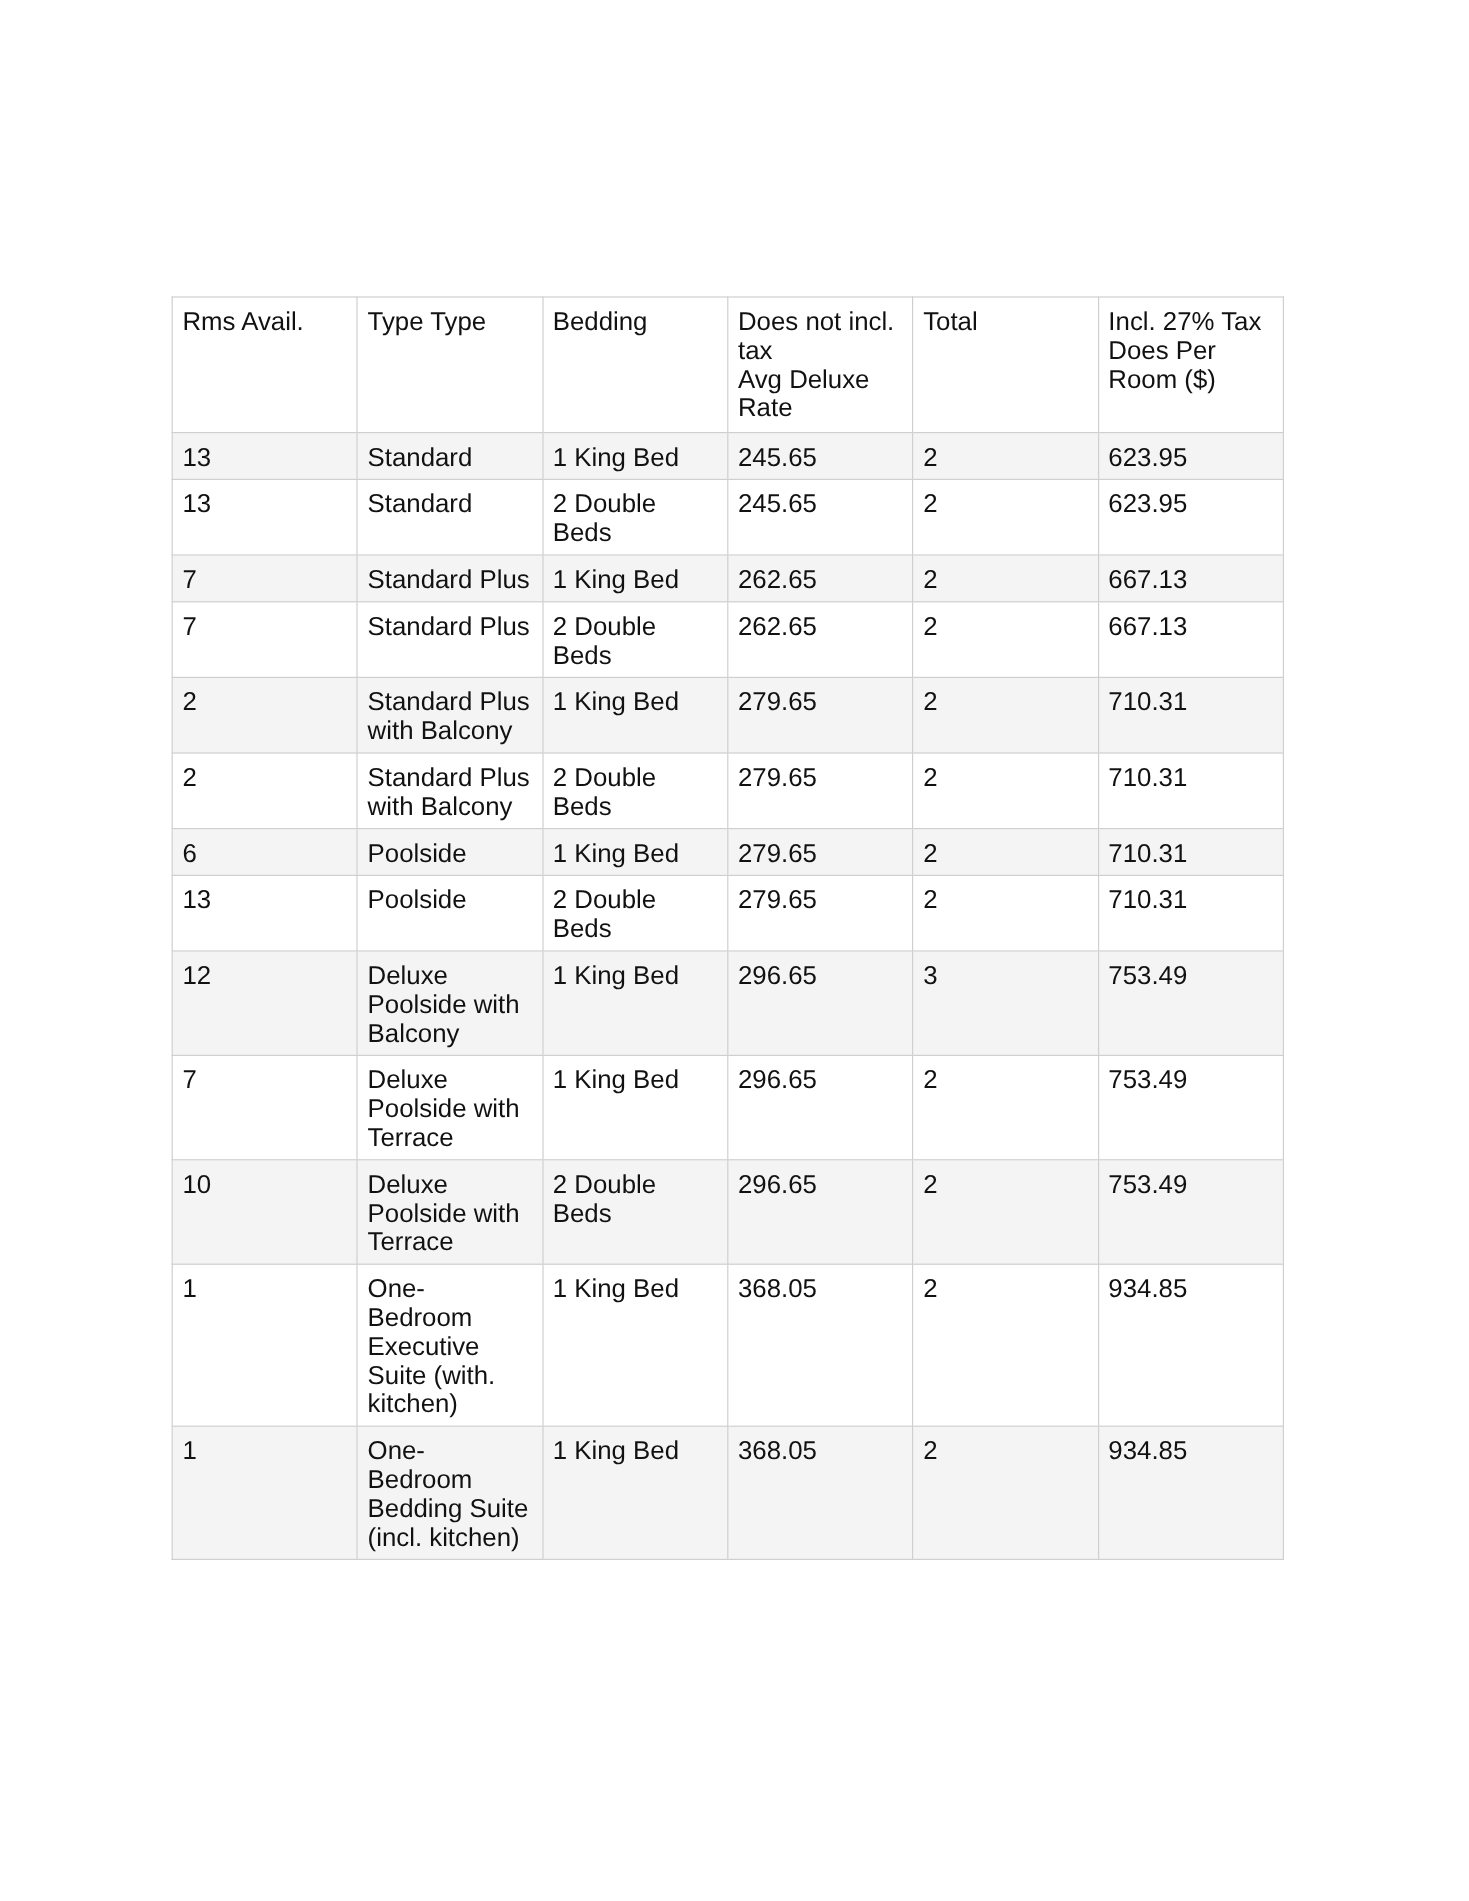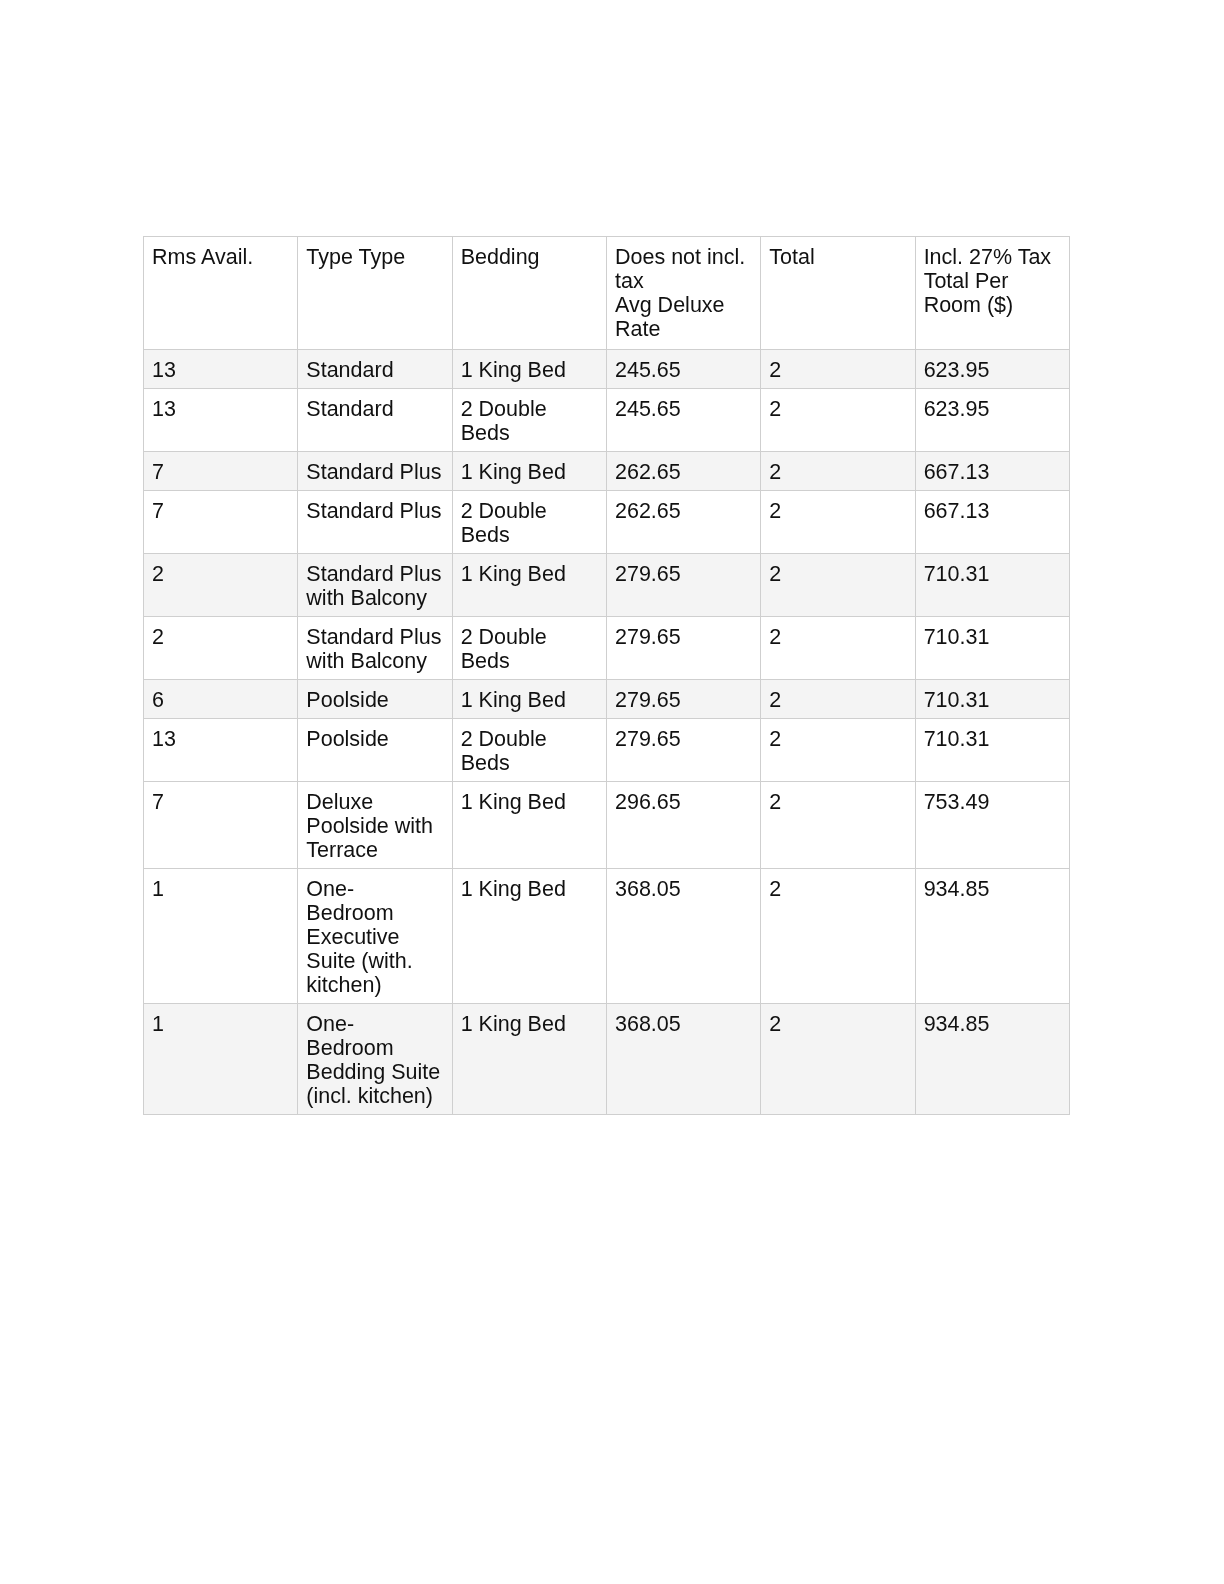--- a/index.html
+++ b/index.html
@@ -1,18 +1,18 @@
 <!DOCTYPE html>
 <html><head>
 <meta charset="utf-8">
 <style>
   html, body { margin: 0; padding: 0; background: #ffffff; }
   body { width: 1224px; height: 1584px; position: relative; font-family: "Liberation Sans", sans-serif; color: #111; }
   table.rates {
-    position: absolute; left: 143px; top: 236px;
+    position: absolute; left: 143px; top: 247px;
     width: 926px;
     border-collapse: collapse;
     table-layout: fixed;
     font-size: 21.5px;
     line-height: 24px;
   }
   table.rates col { width: 154.33px; }
   table.rates th, table.rates td {
     border: 1.5px solid #cfcfcf;
     text-align: left;
@@ -37,21 +37,21 @@
       <col>
       <col>
     </colgroup>
   <thead>
     <tr>
       <th><span>Rms Avail.</span></th>
       <th><span>Type Type</span></th>
       <th><span>Bedding</span></th>
       <th><span>Does not incl.</span><br><span>tax</span><br><span>Avg Deluxe</span><br><span>Rate</span></th>
       <th><span>Total</span></th>
-      <th><span>Incl. 27% Tax</span><br><span>Total Per</span><br><span>Room ($)</span></th>
+      <th><span>Incl. 27% Tax</span><br><span>Does Per</span><br><span>Room ($)</span></th>
     </tr>
   </thead>
   <tbody id="rows">
       <tr class="gray">
         <td>13</td>
         <td>Standard</td>
         <td>1 King Bed</td>
         <td>245.65</td>
         <td>2</td>
         <td>623.95</td>
@@ -105,24 +105,40 @@
         <td>710.31</td>
       </tr>
       <tr class="white">
         <td>13</td>
         <td>Poolside</td>
         <td title="2 Double Beds"><span>2 Double</span><br><span>Beds</span></td>
         <td>279.65</td>
         <td>2</td>
         <td>710.31</td>
       </tr>
+      <tr class="gray">
+        <td>12</td>
+        <td title="Deluxe Poolside with Balcony"><span>Deluxe</span><br><span>Poolside with</span><br><span>Balcony</span></td>
+        <td>1 King Bed</td>
+        <td>296.65</td>
+        <td>3</td>
+        <td>753.49</td>
+      </tr>
       <tr class="white">
         <td>7</td>
         <td title="Deluxe Poolside with Terrace"><span>Deluxe</span><br><span>Poolside with</span><br><span>Terrace</span></td>
         <td>1 King Bed</td>
+        <td>296.65</td>
+        <td>2</td>
+        <td>753.49</td>
+      </tr>
+      <tr class="gray">
+        <td>10</td>
+        <td title="Deluxe Poolside with Terrace"><span>Deluxe</span><br><span>Poolside with</span><br><span>Terrace</span></td>
+        <td title="2 Double Beds"><span>2 Double</span><br><span>Beds</span></td>
         <td>296.65</td>
         <td>2</td>
         <td>753.49</td>
       </tr>
       <tr class="white">
         <td>1</td>
         <td title="One-Bedroom Executive Suite (incl. kitchen)"><span>One-</span><br><span>Bedroom</span><br><span>Executive</span><br><span>Suite (with.</span><br><span>kitchen)</span></td>
         <td>1 King Bed</td>
         <td>368.05</td>
         <td>2</td>

